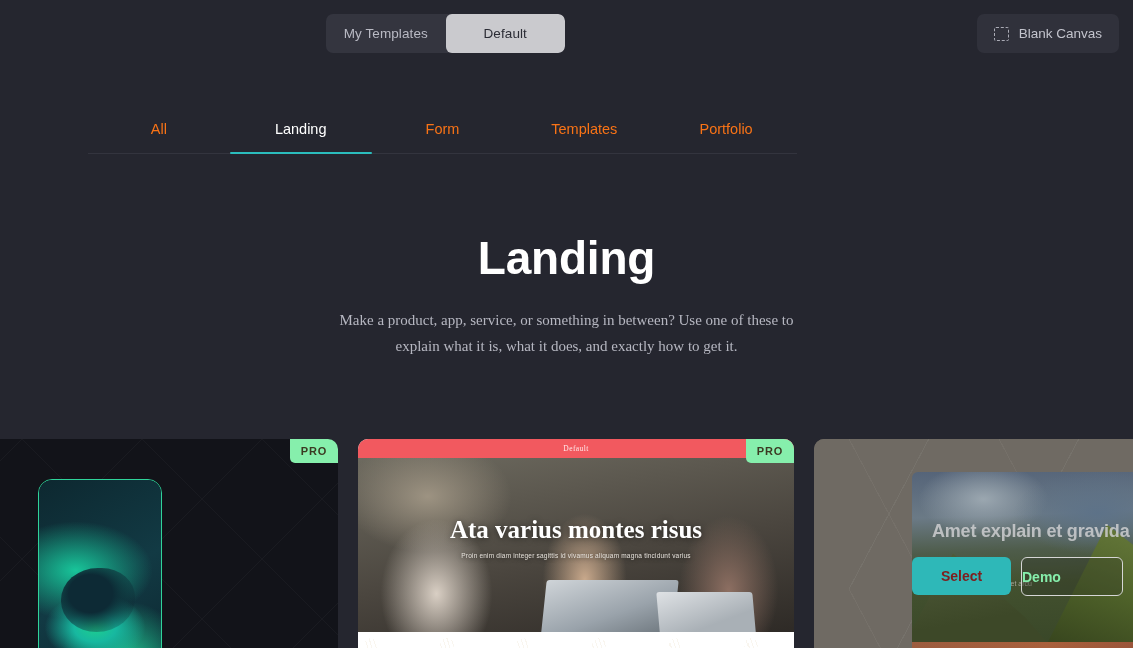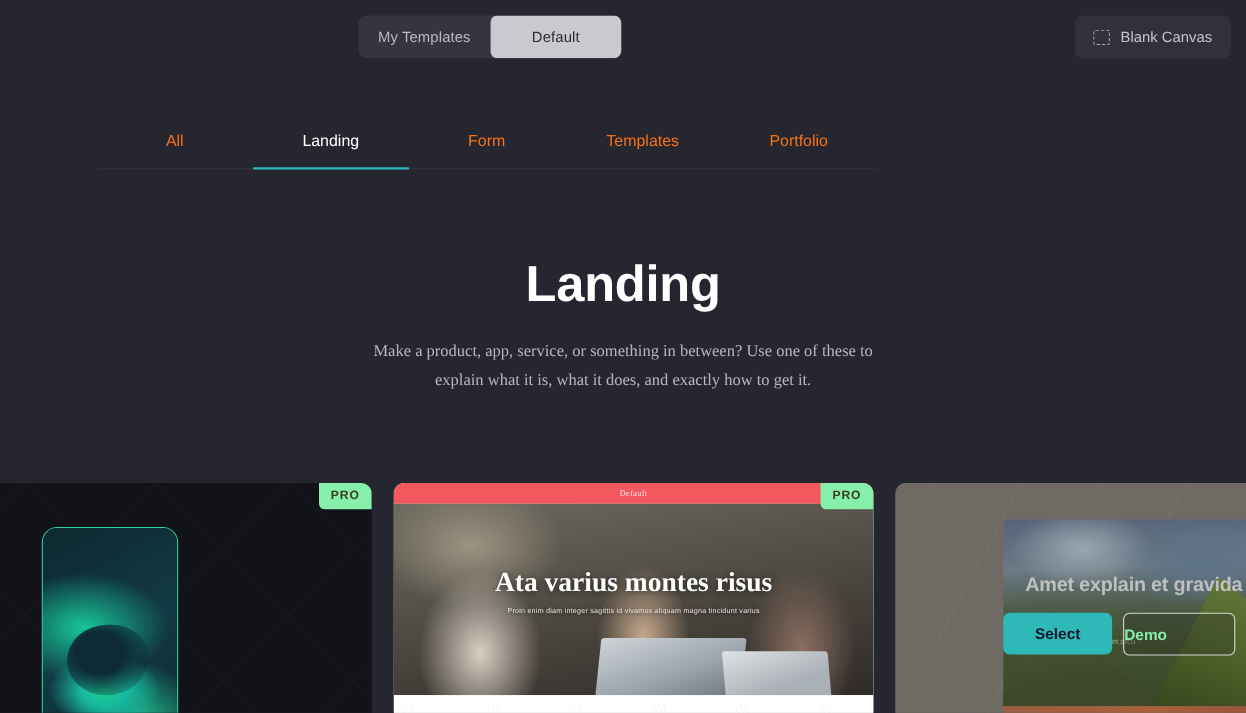--- a/index.html
+++ b/index.html
@@ -203,21 +203,21 @@
     background: linear-gradient(100deg, #9c5c3f 0%, #a9603c 55%, #96523a 100%);
     display: flex; align-items: center; justify-content: space-between;
     padding: 0 15px;
   }
   .hover-actions {
     position: absolute; left: 98px; top: 118px; z-index: 10;
     display: flex; gap: 10px;
   }
   .btn-select {
     width: 99px; height: 38px; border-radius: 6px;
-    background: #2eb8b8; color: #0f172a; font-size: 14px; font-weight: 700;
+    background: #2eb8b8; color: #7f1d1d; font-size: 14px; font-weight: 700;
     display: flex; align-items: center; justify-content: center; cursor: pointer;
   }
   .btn-demo {
     width: 102px; height: 39px; border-radius: 6px;
     border: 1.5px solid #d6d6d6; color: #86efac; font-size: 14px; font-weight: 700;
     display: flex; align-items: center; justify-content: flex-start; cursor: pointer;
     background: rgba(40,44,36,.28);
   }
 </style>
 </head>

